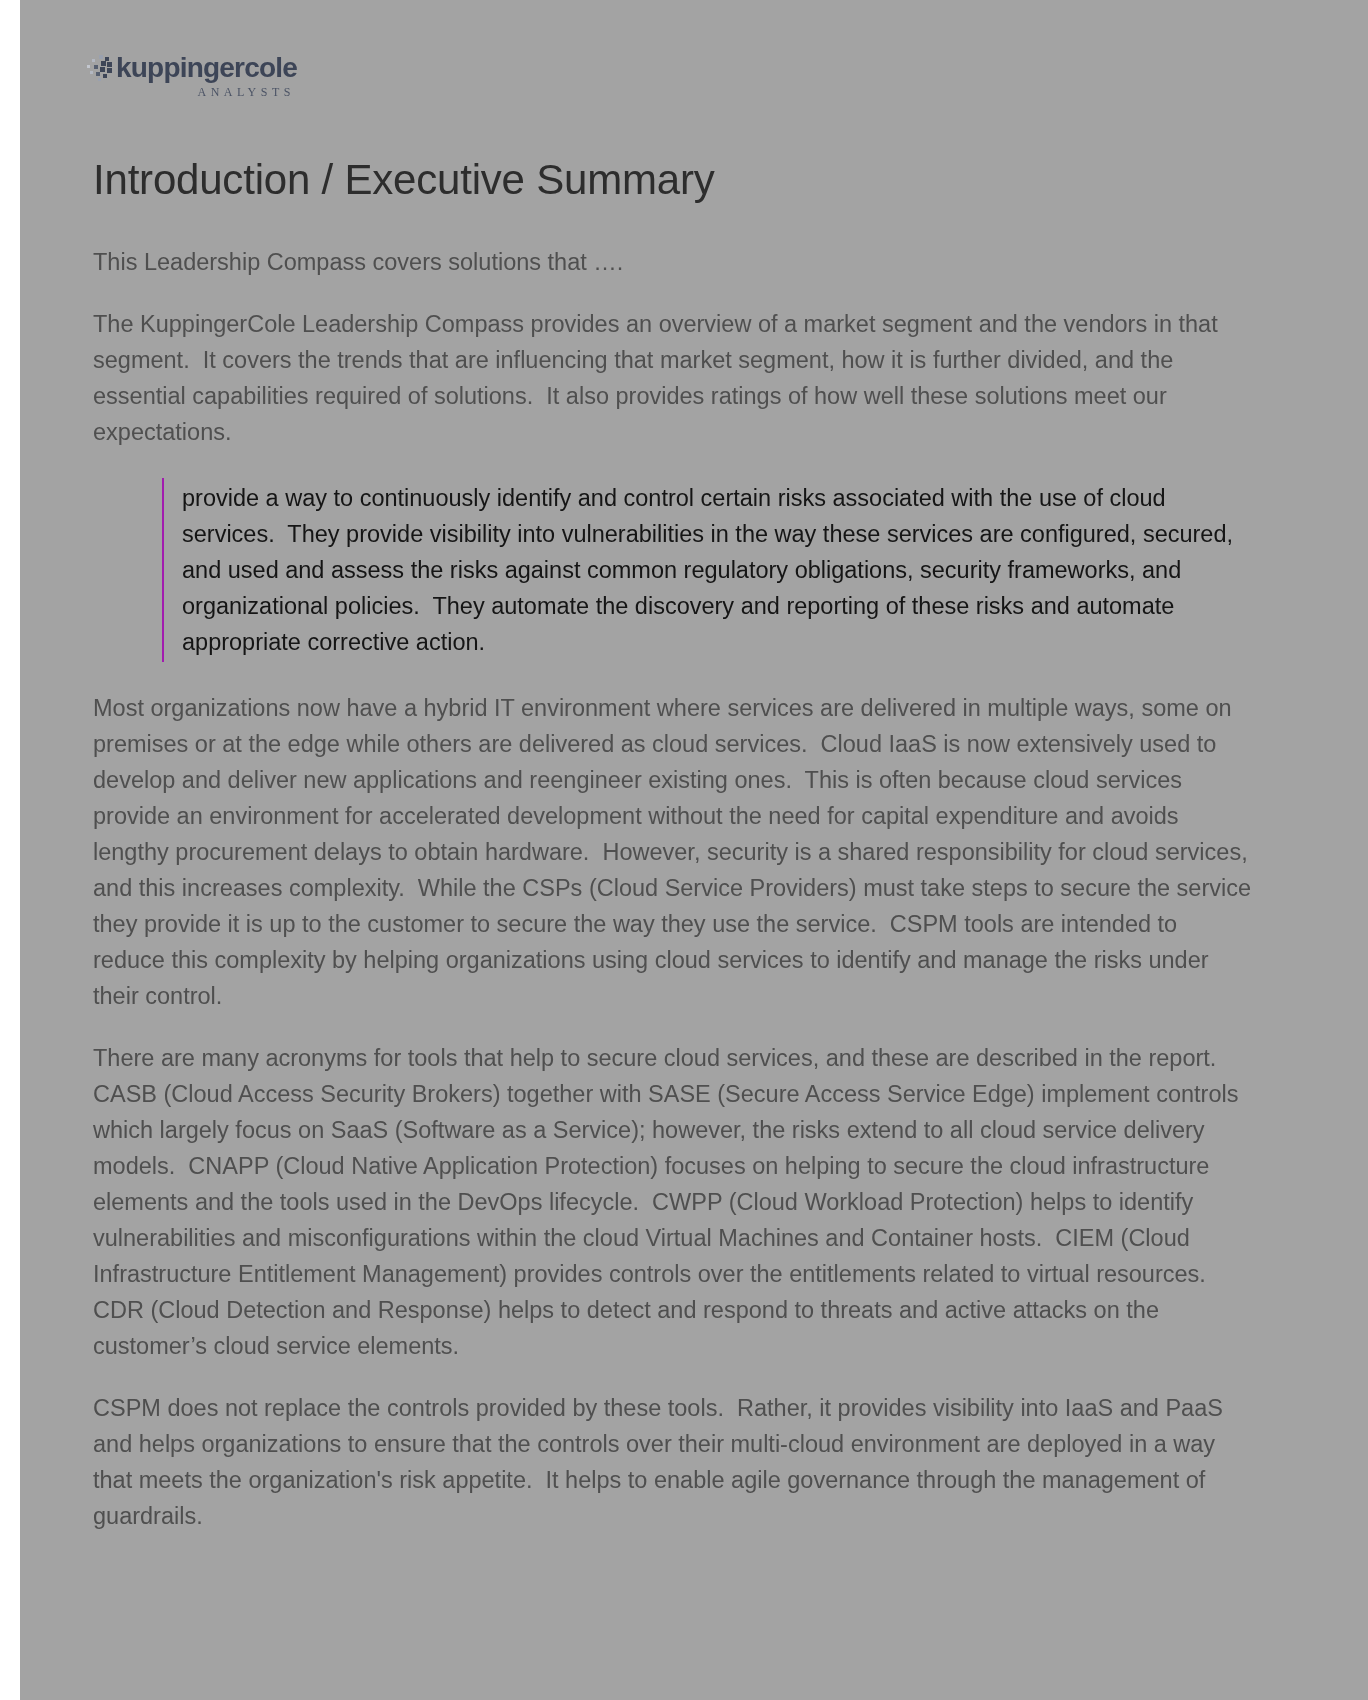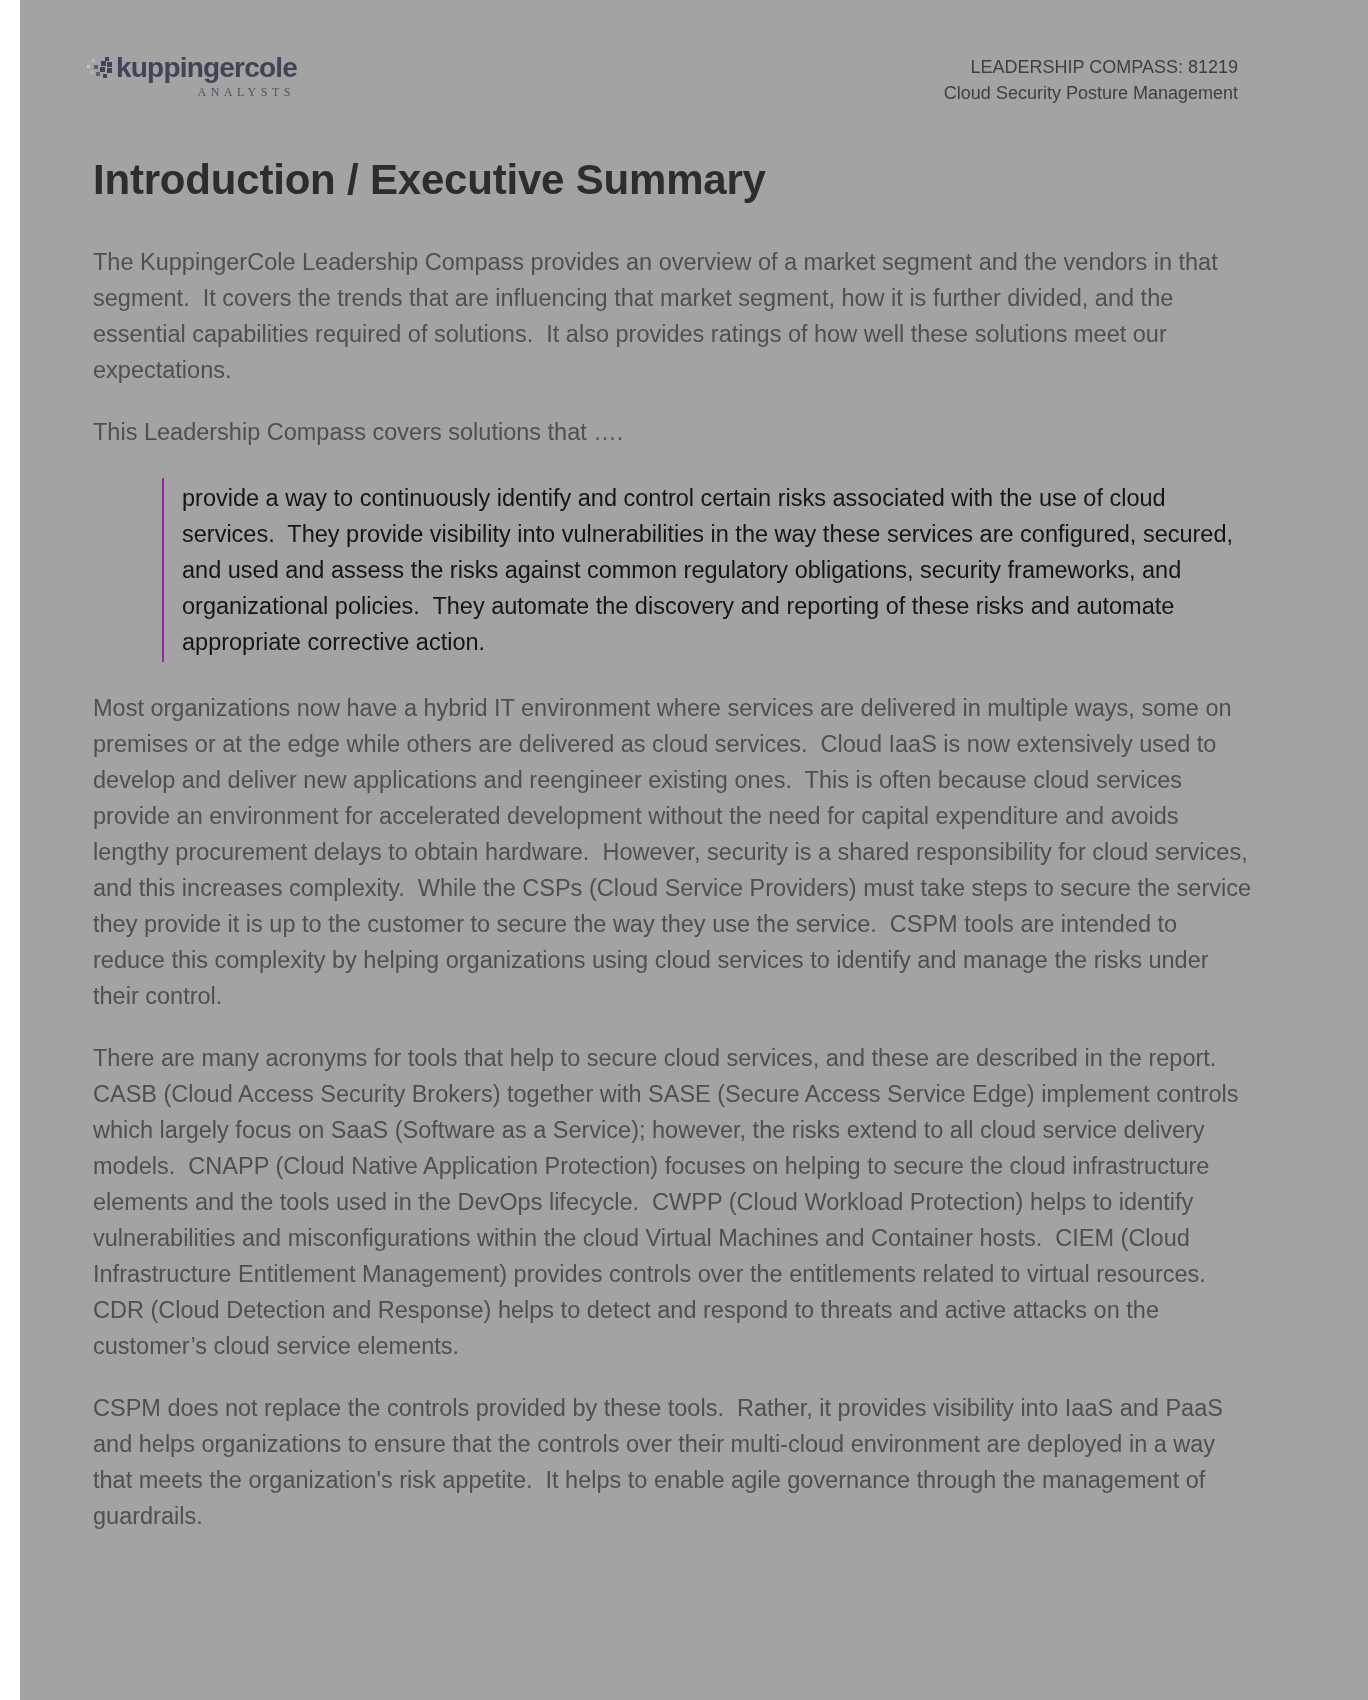--- a/index.html
+++ b/index.html
@@ -55,21 +55,21 @@
 
   
   .content {
     position: absolute;
     left: 73px;
     top: 156px;
     width: 1160px;
   }
   h1.title {
     font-size: 42px;
-    font-weight: 700;
+    font-weight: 400;
     letter-spacing: -0.2px;
     color: #2d2d2d;
     margin: 0 0 40px 0;
     line-height: 1.15;
   }
   .para {
     font-size: 23.5px;
     line-height: 36px;
     color: #4f4f4f;
     margin: 0 0 26px 0;
@@ -106,31 +106,27 @@
         <rect x="4" y="17" width="3" height="3" fill="#b3b8c2"></rect>
         <rect x="10" y="18" width="4" height="4" fill="#565f70"></rect>
         <rect x="17" y="20" width="4" height="4" fill="#3d4557"></rect>
         <rect x="12" y="24" width="3" height="3" fill="#9aa1af"></rect>
       </svg>
       <span class="brand">kuppingercole</span>
     </div>
     <div class="tagline">ANALYSTS</div>
   </div>
 
-  <div class="doc-meta">
-    <div>LEADERSHIP COMPASS: 81219</div>
-    <div>Cloud Security Posture Management</div>
-  </div>
 
   <main class="content">
     <h1 class="title">Introduction / Executive Summary</h1>
 
+    <p class="para">This Leadership Compass covers solutions that ….</p>
+
     <p class="para">The KuppingerCole Leadership Compass provides an overview of a market segment and the vendors in that segment.  It covers the trends that are influencing that market segment, how it is further divided, and the essential capabilities required of solutions.  It also provides ratings of how well these solutions meet our expectations.</p>
-
-    <p class="para">This Leadership Compass covers solutions that ….</p>
 
     <blockquote class="quote">provide a way to continuously identify and control certain risks associated with the use of cloud services.  They provide visibility into vulnerabilities in the way these services are configured, secured, and used and assess the risks against common regulatory obligations, security frameworks, and organizational policies.  They automate the discovery and reporting of these risks and automate appropriate corrective action.</blockquote>
 
     <p class="para">Most organizations now have a hybrid IT environment where services are delivered in multiple ways, some on premises or at the edge while others are delivered as cloud services.  Cloud IaaS is now extensively used to develop and deliver new applications and reengineer existing ones.  This is often because cloud services provide an environment for accelerated development without the need for capital expenditure and avoids lengthy procurement delays to obtain hardware.  However, security is a shared responsibility for cloud services, and this increases complexity.  While the CSPs (Cloud Service Providers) must take steps to secure the service they provide it is up to the customer to secure the way they use the service.  CSPM tools are intended to reduce this complexity by helping organizations using cloud services to identify and manage the risks under their control.</p>
 
     <p class="para">There are many acronyms for tools that help to secure cloud services, and these are described in the report.  CASB (Cloud Access Security Brokers) together with SASE (Secure Access Service Edge) implement controls which largely focus on SaaS (Software as a Service); however, the risks extend to all cloud service delivery models.  CNAPP (Cloud Native Application Protection) focuses on helping to secure the cloud infrastructure elements and the tools used in the DevOps lifecycle.  CWPP (Cloud Workload Protection) helps to identify vulnerabilities and misconfigurations within the cloud Virtual Machines and Container hosts.  CIEM (Cloud Infrastructure Entitlement Management) provides controls over the entitlements related to virtual resources.  CDR (Cloud Detection and Response) helps to detect and respond to threats and active attacks on the customer’s cloud service elements.</p>
 
     <p class="para">CSPM does not replace the controls provided by these tools.  Rather, it provides visibility into IaaS and PaaS and helps organizations to ensure that the controls over their multi-cloud environment are deployed in a way that meets the organization's risk appetite.  It helps to enable agile governance through the management of guardrails.</p>
   </main>
 

